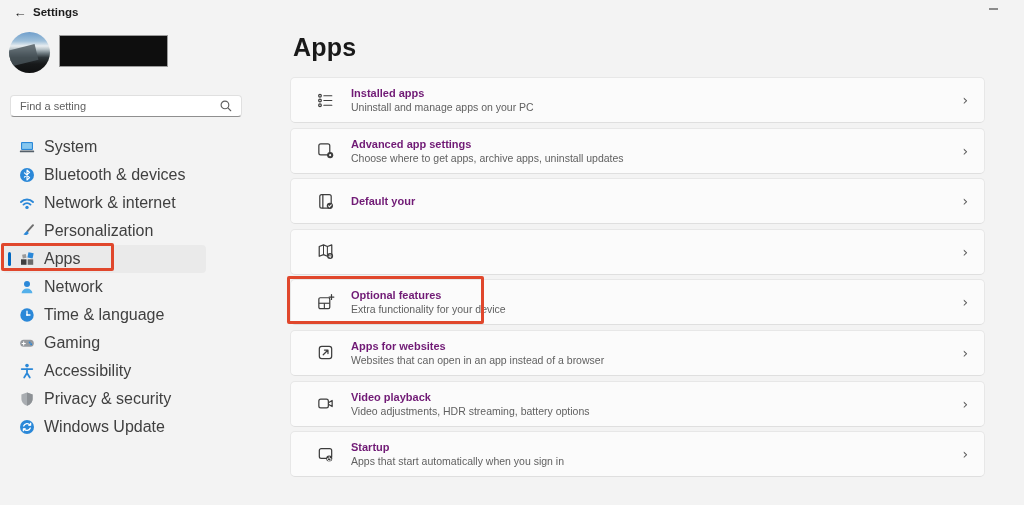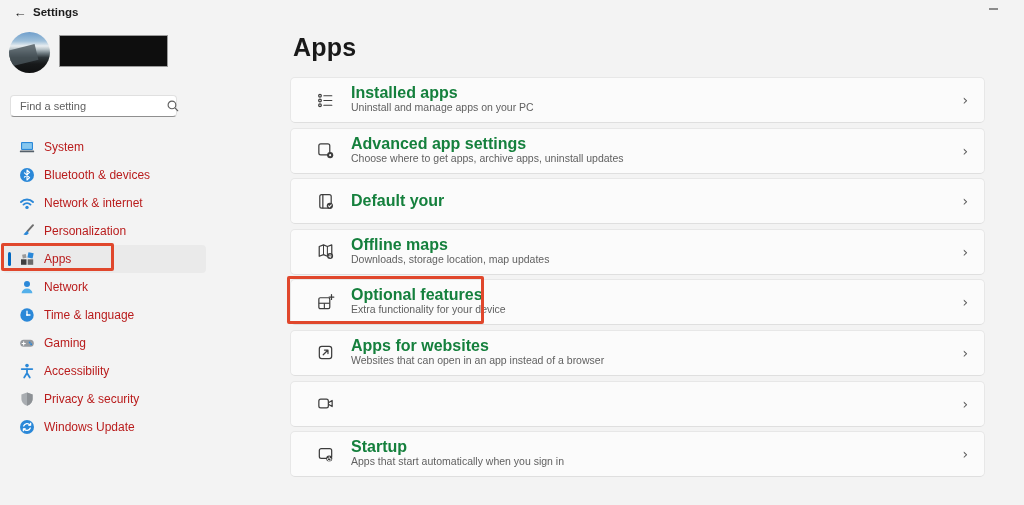--- a/index.html
+++ b/index.html
@@ -43,21 +43,21 @@
     content:""; position:absolute; left:-6px; top:16px; width:34px; height:16px;
     background:#4a555b; transform:rotate(-14deg); opacity:.8;
   }
   .redacted-name {
     position:absolute; left:50px; top:3px; width:109px; height:32px;
     background:#0e0e0e; border:1px solid #9b9b9b;
   }
 
   
   .search-box {
-    position:absolute; left:10px; top:95px; width:167px; height:22px;
+    position:absolute; left:10px; top:95px; width:232px; height:22px;
     background:#ffffff; border:1px solid #e0e0e0; border-bottom-color:#8f8f8f;
     border-radius:4px; display:flex; align-items:center;
   }
   .search-box input {
     flex:1; border:none; outline:none; background:transparent;
     font-family:"Liberation Sans",sans-serif; font-size:11px; color:#1b1b1b;
     padding:0 4px 0 9px;
   }
   .search-box input::placeholder { color:#5f5f5f; opacity:1; }
   .search-box .sicon { width:14px; height:14px; margin-right:8px; flex:none; }
@@ -68,37 +68,37 @@
     position:relative; height:28px; margin:0 8px 0 3px;
     display:flex; align-items:center; border-radius:4px; cursor:pointer;
   }
   .nav-item.selected { background:#eaeaea; }
   .nav-item.selected::before {
     content:""; position:absolute; left:5px; top:7px; width:3px; height:14px;
     border-radius:2px; background:var(--accent,#0067c0);
   }
   .nav-item .nicon { width:16px; height:16px; margin-left:16px; flex:none; display:block; }
   .nav-item .nicon svg { display:block; width:16px; height:16px; }
-  .nav-item .nlabel { margin-left:9px; font-size:12px; color:#b91c1c; white-space:nowrap; }
+  .nav-item .nlabel { margin-left:9px; font-size:16px; color:#404040; white-space:nowrap; }
 
   
   .page-title {
     position:absolute; left:293px; top:33px;
     font-size:25px; font-weight:700; color:#191919; letter-spacing:.2px;
   }
   .cards { position:absolute; left:290px; top:77px; width:695px; }
   .card {
     height:46px; margin-bottom:4.6px; background:#fbfbfb;
     border:1px solid #e7e7e7; border-bottom-color:#dfdfdf; border-radius:5px;
     display:flex; align-items:center; cursor:pointer;
   }
   .card .cicon { width:19px; height:19px; margin-left:25px; flex:none; }
   .card .cicon svg { display:block; width:19px; height:19px; }
   .card .ctext { margin-left:16px; display:flex; flex-direction:column; justify-content:center; }
-  .card .ctitle { font-size:16px; font-weight:700; color:#15803d; line-height:14px; }
+  .card .ctitle { font-size:11px; font-weight:700; color:#701a75; line-height:14px; }
   .card .csub { font-size:10.5px; color:#616161; line-height:13px; margin-top:1px; }
   .card .chev {
     margin-left:auto; margin-right:16px; color:#5c5c5c; font-size:14px; line-height:14px;
     font-family:"DejaVu Sans", sans-serif;
   }
 
   
   .annotation {
     position:absolute; border:3px solid var(--annotation,#e0472c); border-radius:2px;
     pointer-events:none; background:transparent;
@@ -295,24 +295,20 @@
       <div class="card">
     <span class="cicon">
           <svg viewBox="0 0 20 20">
             <path d="M3.4 4.7 L7.9 3 L12 4.7 L16.6 3 V13.3 L12 15 L7.9 13.3 L3.4 15 Z" fill="none" stroke="#3d3d3d" stroke-width="1.3" stroke-linejoin="round"></path>
             <line x1="7.9" y1="3" x2="7.9" y2="13.3" stroke="#3d3d3d" stroke-width="1.1"></line>
             <line x1="12" y1="4.7" x2="12" y2="15" stroke="#3d3d3d" stroke-width="1.1"></line>
             <circle cx="14.8" cy="14.8" r="3.2" fill="#3d3d3d"></circle>
             <path d="M14.8 13.2 v2.8 M13.5 14.9 l1.3 1.3 l1.3 -1.3" stroke="#fbfbfb" stroke-width="1" fill="none" stroke-linecap="round" stroke-linejoin="round"></path>
           </svg>
         </span>
-    <span class="ctext">
-      <span class="ctitle">Offline maps</span>
-      <span class="csub">Downloads, storage location, map updates</span>
-    </span>
     <span class="chev">›</span>
   </div>
       <div class="card">
     <span class="cicon">
           <svg viewBox="0 0 20 20">
             <rect x="3" y="5" width="11.5" height="11.5" rx="1.5" fill="none" stroke="#3d3d3d" stroke-width="1.3"></rect>
             <line x1="3" y1="10.8" x2="14.5" y2="10.8" stroke="#3d3d3d" stroke-width="1.2"></line>
             <line x1="8.8" y1="10.8" x2="8.8" y2="16.5" stroke="#3d3d3d" stroke-width="1.2"></line>
             <line x1="16.3" y1="1.8" x2="16.3" y2="6.8" stroke="#3d3d3d" stroke-width="1.3" stroke-linecap="round"></line>
             <line x1="13.8" y1="4.3" x2="18.8" y2="4.3" stroke="#3d3d3d" stroke-width="1.3" stroke-linecap="round"></line>
@@ -337,20 +333,24 @@
     </span>
     <span class="chev">›</span>
   </div>
       <div class="card">
     <span class="cicon">
           <svg viewBox="0 0 20 20">
             <rect x="3" y="5.5" width="10" height="9" rx="2" fill="none" stroke="#3d3d3d" stroke-width="1.3"></rect>
             <path d="M13 9.2 L17 6.8 V13.2 L13 10.8" fill="none" stroke="#3d3d3d" stroke-width="1.3" stroke-linejoin="round"></path>
           </svg>
         </span>
+    <span class="ctext">
+      <span class="ctitle">Video playback</span>
+      <span class="csub">Video adjustments, HDR streaming, battery options</span>
+    </span>
     <span class="chev">›</span>
   </div>
       <div class="card">
     <span class="cicon">
           <svg viewBox="0 0 20 20">
             <rect x="3.5" y="3.8" width="13" height="10.4" rx="2" fill="none" stroke="#3d3d3d" stroke-width="1.3"></rect>
             <circle cx="13.9" cy="14.2" r="3.2" fill="#3d3d3d"></circle>
             <path d="M13.9 12.5 v1.7" stroke="#fbfbfb" stroke-width="1" stroke-linecap="round"></path>
             <path d="M12.6 13.7 a1.8 1.8 0 1 0 2.6 0" fill="none" stroke="#fbfbfb" stroke-width="1"></path>
           </svg>

